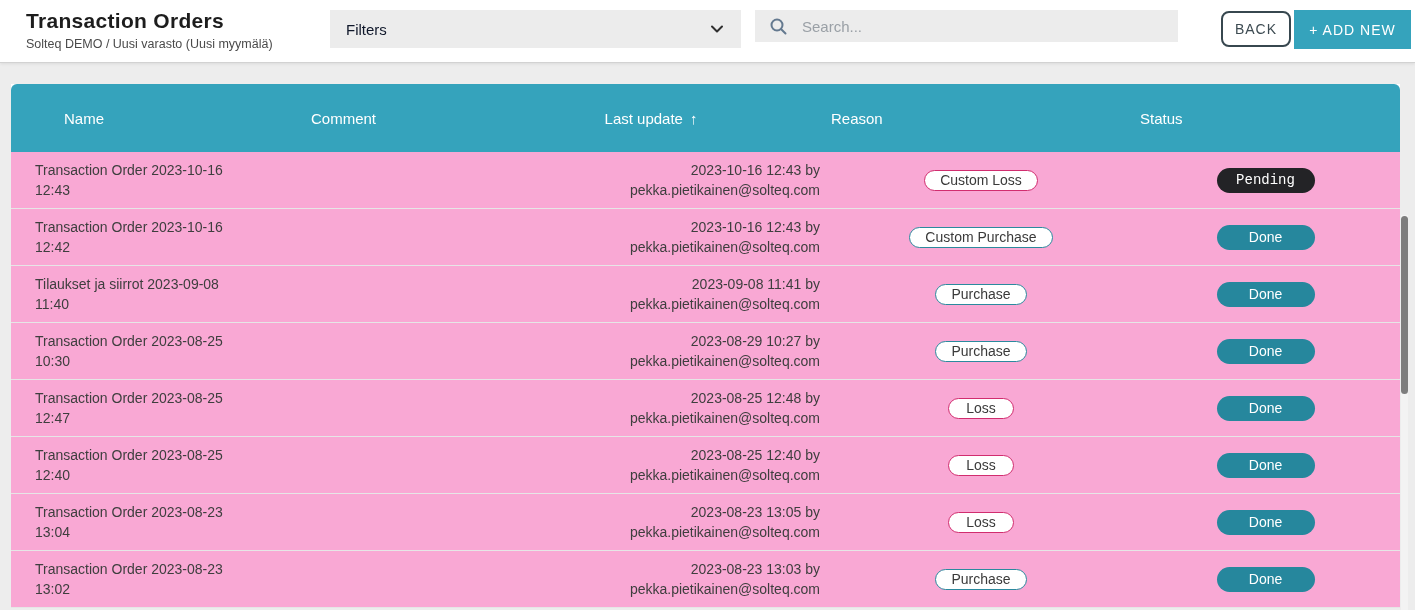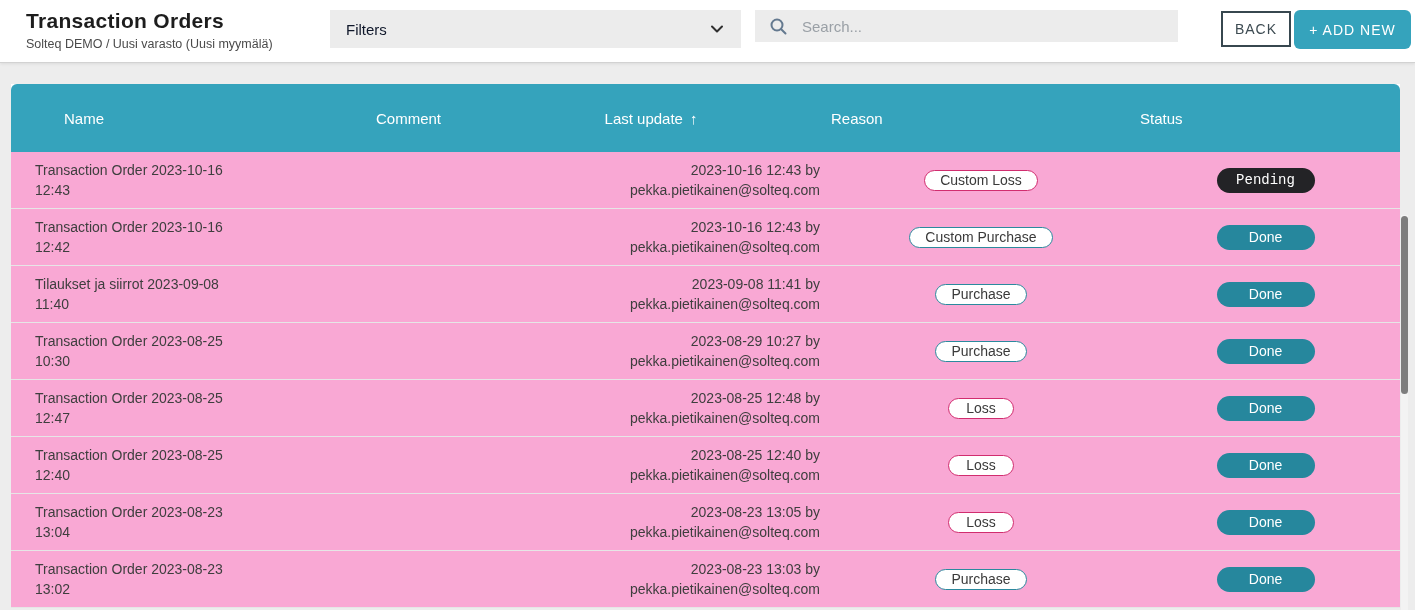--- a/index.html
+++ b/index.html
@@ -35,46 +35,46 @@
   }
   .search input {
     border:none; background:transparent; outline:none;
     font-size:15px; color:#333; margin-left:12px; width:100%;
     font-family:inherit;
   }
   ::placeholder { color:#9aa0a6; opacity:1; }
 
   .btn-back {
     position:absolute; left:1221px; top:11px; width:70px; height:36px;
-    background:#fff; border:2px solid #37474f; border-radius:0;
+    background:#fff; border:2px solid #37474f; border-radius:8px;
     color:#3d4b52; font-size:14px; letter-spacing:1px;
     font-family:inherit; cursor:pointer;
   }
   .btn-add {
     position:absolute; left:1294px; top:10px; width:117px; height:39px;
-    background:var(--accent,#35a3bc); border:none; border-radius:6px;
+    background:var(--accent,#35a3bc); border:none; border-radius:0;
     color:#fff; font-size:14px; letter-spacing:1px;
     font-family:inherit; cursor:pointer;
   }
 
   
   .main { position:relative; width:1415px; height:547px; }
   .table { position:absolute; left:11px; top:21px; width:1389px; background:#fff; }
 
   .thead, .row {
     display:grid;
     grid-template-columns:300px 130px 390px 300px 1fr;
     align-items:center;
   }
   .thead {
     height:68px; background:var(--accent,#35a3bc);
     border-radius:6px 6px 0 0; color:#fff; font-size:15px;
   }
   .th-name   { padding-left:53px; }
-  .th-comment{ text-align:right; }
+  .th-comment{ text-align:left; }
   .th-update { text-align:center; padding-left:30px; }
   .th-reason { text-align:left; }
   .th-status { padding-left:9px; }
   .sort-arrow { margin-left:7px; font-size:15px; }
 
   .row {
     height:57px; background:#f9a8d4; border-bottom:1px solid #e6e6e6;
     font-size:14px; color:#3e3e3e;
   }
   .cell-name   { padding-left:24px; line-height:20px; max-width:245px; }

